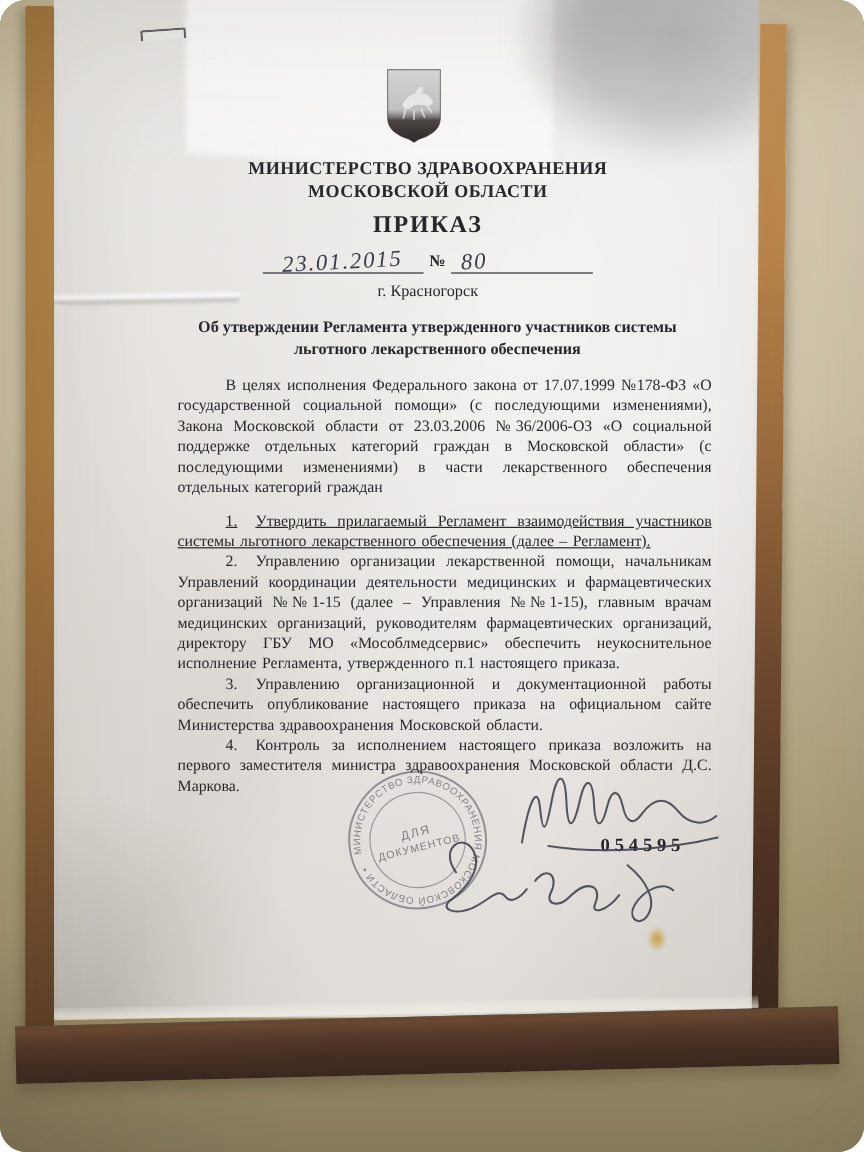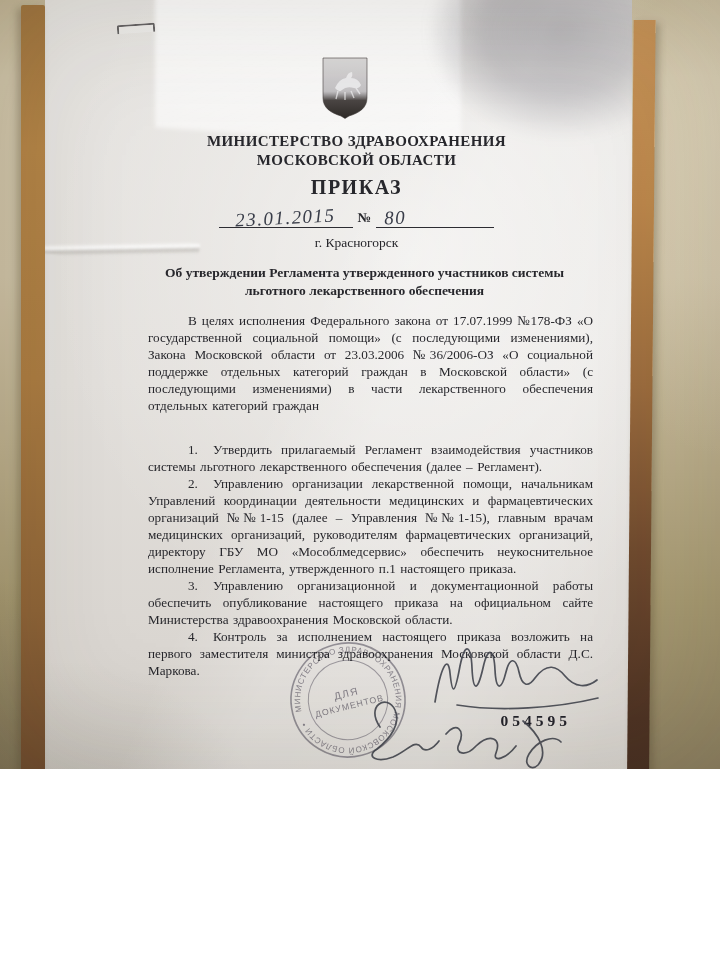--- a/index.html
+++ b/index.html
@@ -1,17 +1,17 @@
 <!DOCTYPE html>
 <html><head>
 <meta charset="utf-8">
 <style>
   html,body{margin:0;padding:0;}
-  .stage{position:relative;width:720px;height:769px;overflow:hidden;
-         font-family:"Liberation Serif","DejaVu Serif",serif;background:#4d7c0f;}
+  .stage{position:relative;width:720px;height:960px;overflow:hidden;
+         font-family:"Liberation Serif","DejaVu Serif",serif;background:#4d7c0f;border-radius:22px;}
   
   .wall{position:absolute;inset:0;
     background:linear-gradient(180deg,#c3b697 0%,#cfc4a9 10%,#cdc1a5 36%,#bbae8c 58%,#a69971 78%,#8d8061 100%);}
   .wall-glow{position:absolute;inset:0;
     background:
       radial-gradient(ellipse 430px 210px at 55% -60px,rgba(247,240,221,.95),rgba(247,240,221,0) 68%),
       radial-gradient(ellipse 260px 480px at 101% 16%,rgba(238,229,206,.4),rgba(238,229,206,0) 70%),
       radial-gradient(ellipse 420px 320px at -6% 104%,rgba(60,52,35,.22),rgba(60,52,35,0) 70%);}
   
   .frame-left{position:absolute;left:21px;top:5px;width:24px;height:890px;border-radius:2px;
@@ -65,21 +65,21 @@
   .numsign{font-weight:bold;font-size:13.5px;margin:0 5px;padding-bottom:2px;}
   .hand{display:inline-block;font-style:italic;font-size:19px;letter-spacing:1.5px;color:#383c48;
     transform:rotate(-3deg) translateY(1px);}
   .city{margin-top:6px;text-align:center;font-weight:normal;font-size:13.5px;transform:translateX(-14px);}
   .subject{margin-top:13px;text-align:center;font-weight:bold;font-size:13.5px;line-height:17.5px;
     transform:translateX(-6px);}
   .body{margin:0;text-align:justify;word-spacing:1.2px;}
   .preamble{margin-top:13px;text-indent:40px;}
   .order-word{margin:12px 0 0;text-indent:40px;font-size:13.5px;letter-spacing:.3px;}
   .item{text-indent:40px;}
-  .item.first{margin-top:27px;}
+  .item.first{margin-top:11px;text-decoration:underline;}
   .inum{margin-right:15px;}
   .sig-row{margin-top:13px;display:flex;justify-content:space-between;font-size:13.5px;line-height:18px;}
   .sig-name{align-self:center;margin-top:-6px;}
   .form-number{margin-top:33px;padding-right:22px;text-align:right;font-weight:bold;
     font-size:15.5px;letter-spacing:4px;color:#23232a;}
   
   .stamp{position:absolute;left:242px;top:639px;width:122px;height:122px;opacity:.78;
     mix-blend-mode:multiply;transform:rotate(-14deg);}
   .stamp text{font-family:"Liberation Sans","DejaVu Sans",sans-serif;}
   .signature-ink{position:absolute;left:250px;top:606px;width:312px;height:168px;}

